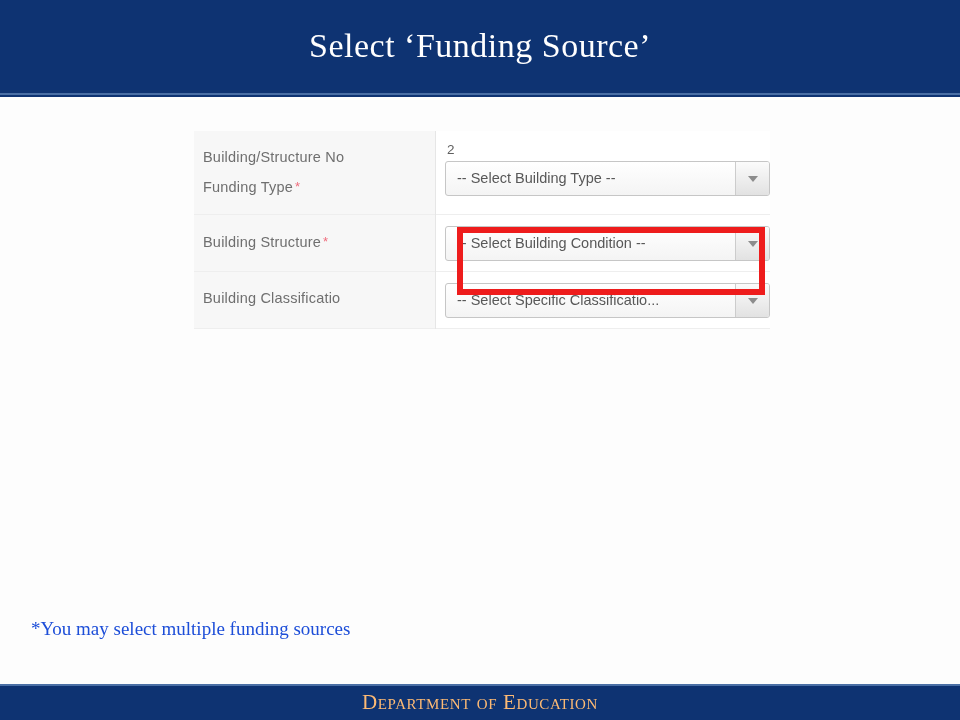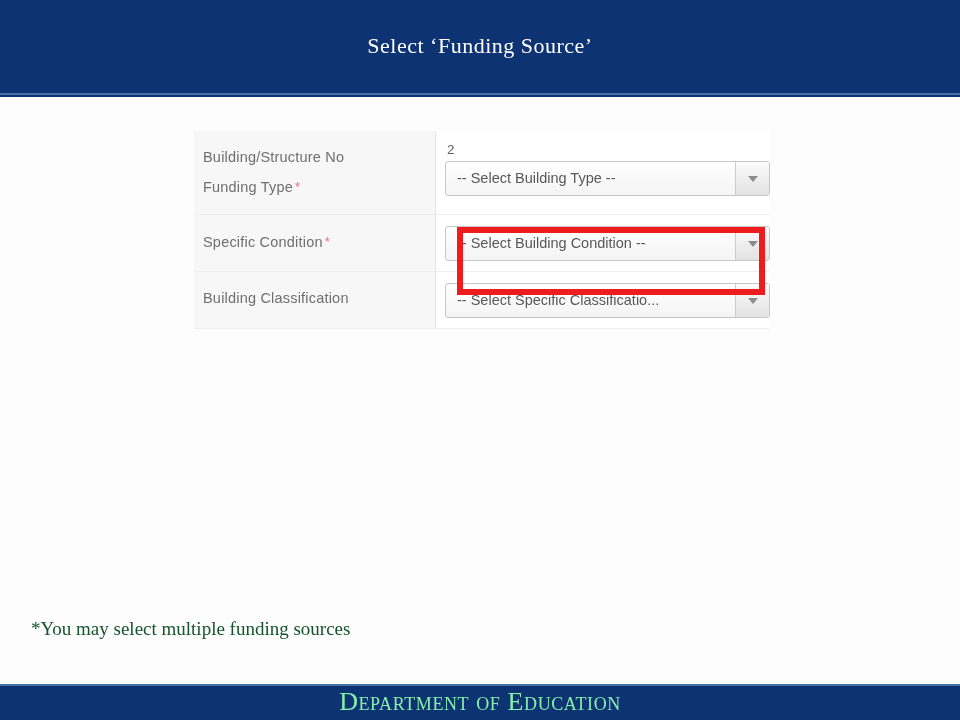--- a/index.html
+++ b/index.html
@@ -33,21 +33,21 @@
     background: #4a6fa5;
   }
   .slide-header .rule-dark {
     position: absolute;
     left: 0; bottom: 0;
     width: 960px; height: 2px;
     background: #0e3372;
   }
   .slide-title {
     font-family: "Liberation Serif", serif;
-    font-size: 22px;
+    font-size: 34px;
     color: #ffffff;
     letter-spacing: 0.5px;
     text-align: center;
     margin-bottom: 6px;
   }
 
   
   .form-table {
     position: absolute;
     left: 194px;
@@ -184,21 +184,21 @@
     margin-right: 38px;
   }
 
   
   .footnote {
     position: absolute;
     left: 31px;
     top: 618px;
     font-family: "Liberation Serif", serif;
     font-size: 19px;
-    color: #14532d;
+    color: #1d4ed8;
     white-space: nowrap;
   }
 
   
   .slide-footer {
     position: absolute;
     left: 0;
     bottom: 0;
     width: 960px;
     height: 36px;
@@ -208,22 +208,22 @@
     justify-content: center;
   }
   .footer-rule-light {
     position: absolute;
     left: 0; top: 0;
     width: 960px; height: 2px;
     background: #4a6fa5;
   }
   .footer-text {
     font-family: "Liberation Serif", serif;
-    font-size: 26px;
-    color: #86efac;
+    font-size: 21px;
+    color: #fdba74;
     font-variant: small-caps;
     letter-spacing: 0.6px;
   }
 </style>
 </head>
 <body>
 
 <div class="slide-header">
   <div class="slide-title">Select ‘Funding Source’</div>
   <div class="rule-light"></div>
@@ -248,35 +248,35 @@
             <span class="caret"></span>
           </span>
         </div>
       </td>
     </tr>
 
 
 
     <tr class="frow">
       <td class="label-cell">
-        <span>Specific Condition</span><span class="req">*</span>
+        <span>Building Structure</span><span class="req">*</span>
       </td>
       <td class="value-cell">
         <div class="select-ctl">
           <span class="sel-text">-- Select Building Condition --</span>
           <span class="sel-arrow-btn">
             <span class="caret"></span>
           </span>
         </div>
       </td>
     </tr>
 
     <tr class="frow">
       <td class="label-cell">
-        <span>Building Classification</span>
+        <span>Building Classificatio</span>
       </td>
       <td class="value-cell">
         <div class="select-ctl">
           <span class="sel-text">-- Select Specific Classificatio...</span>
           <span class="sel-arrow-btn">
             <span class="caret"></span>
           </span>
         </div>
       </td>
     </tr>

